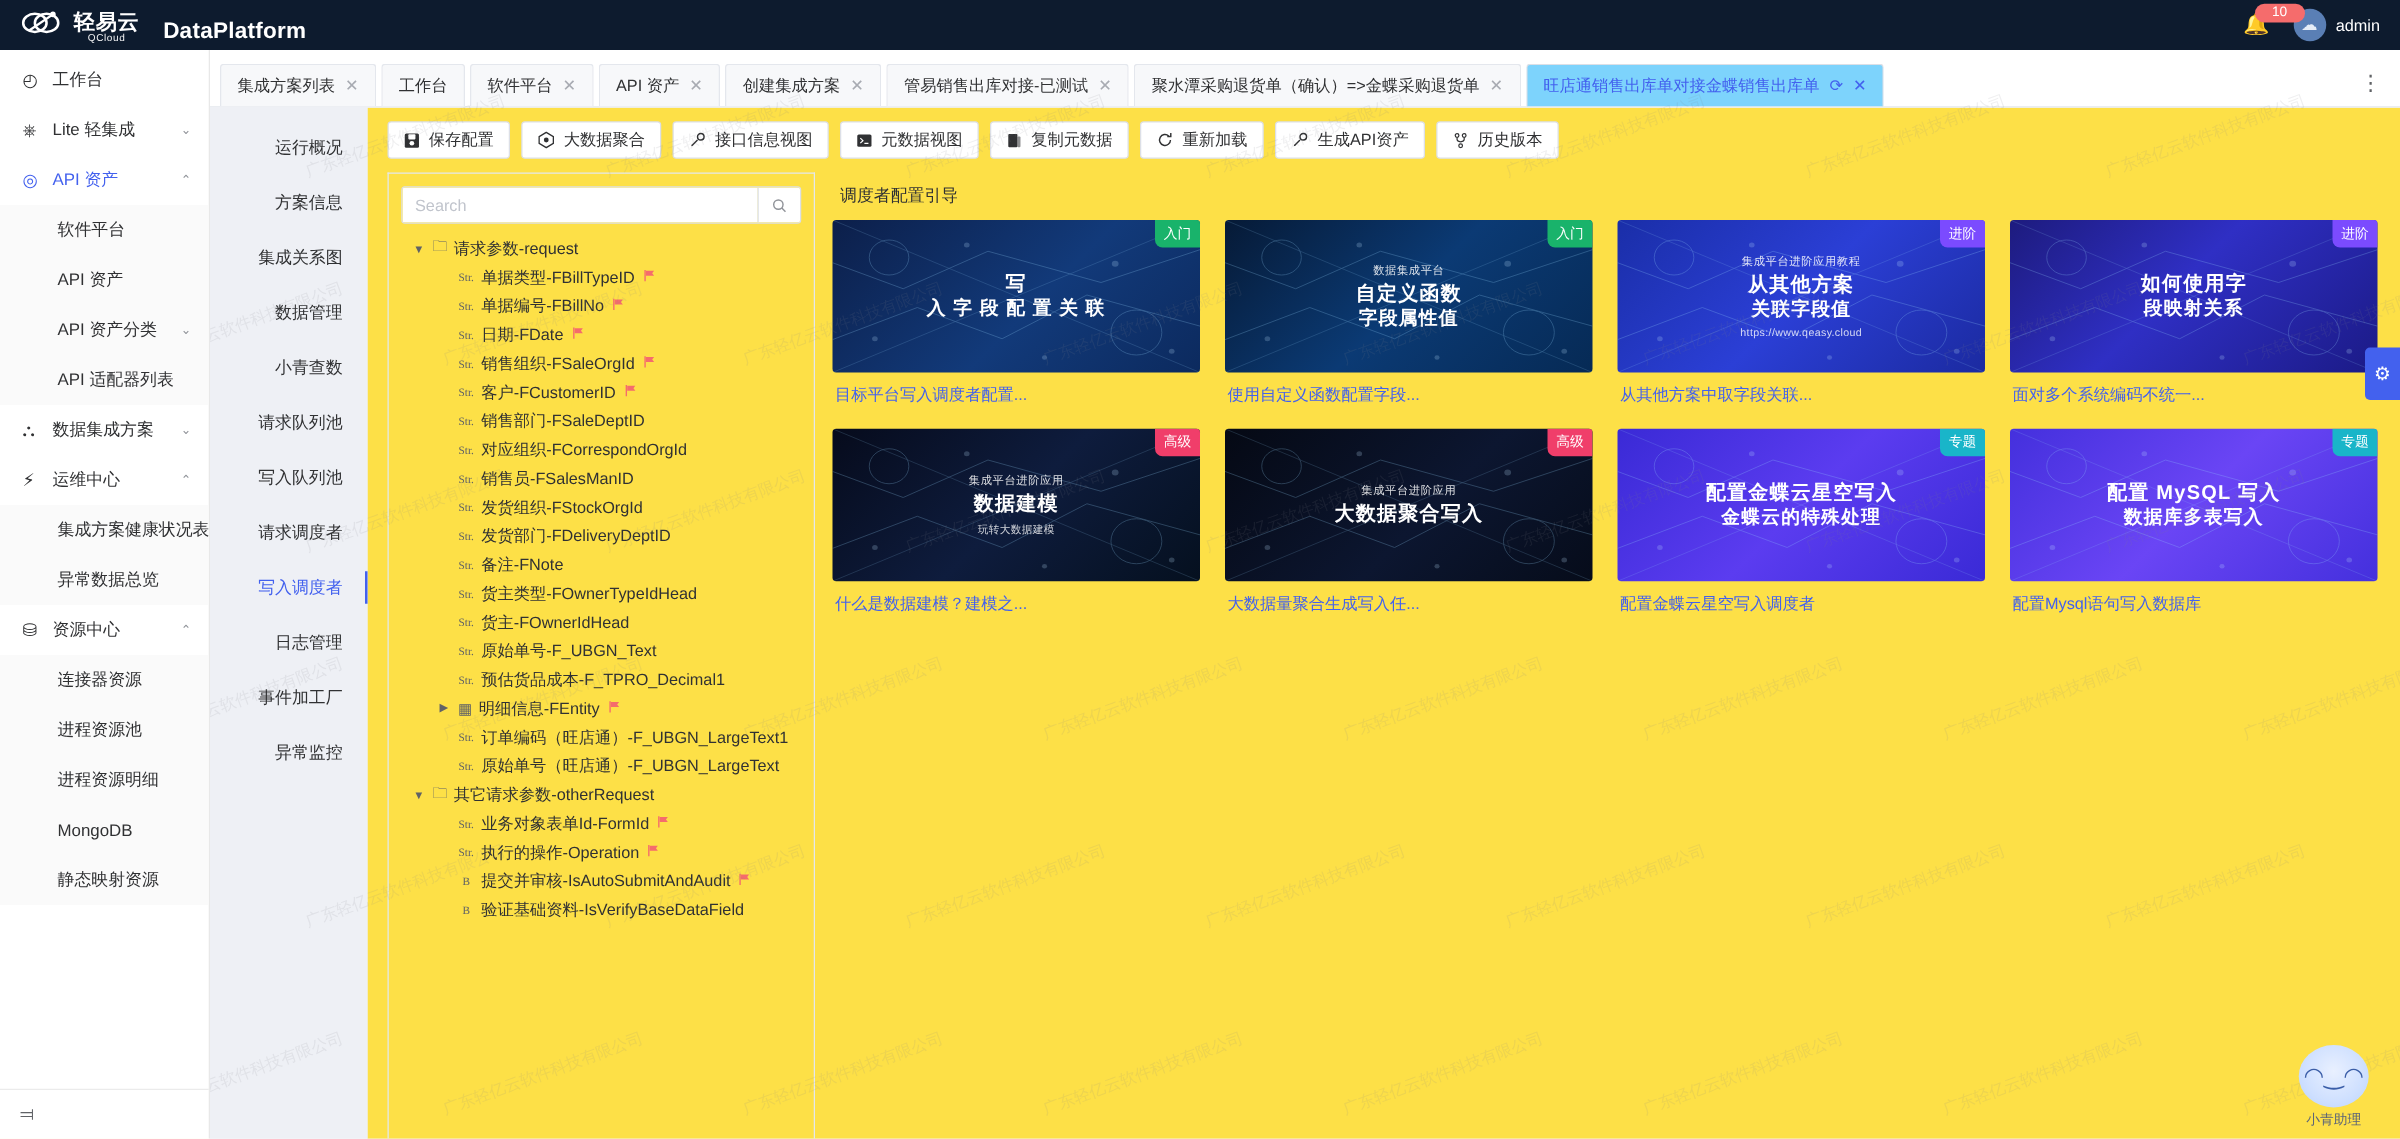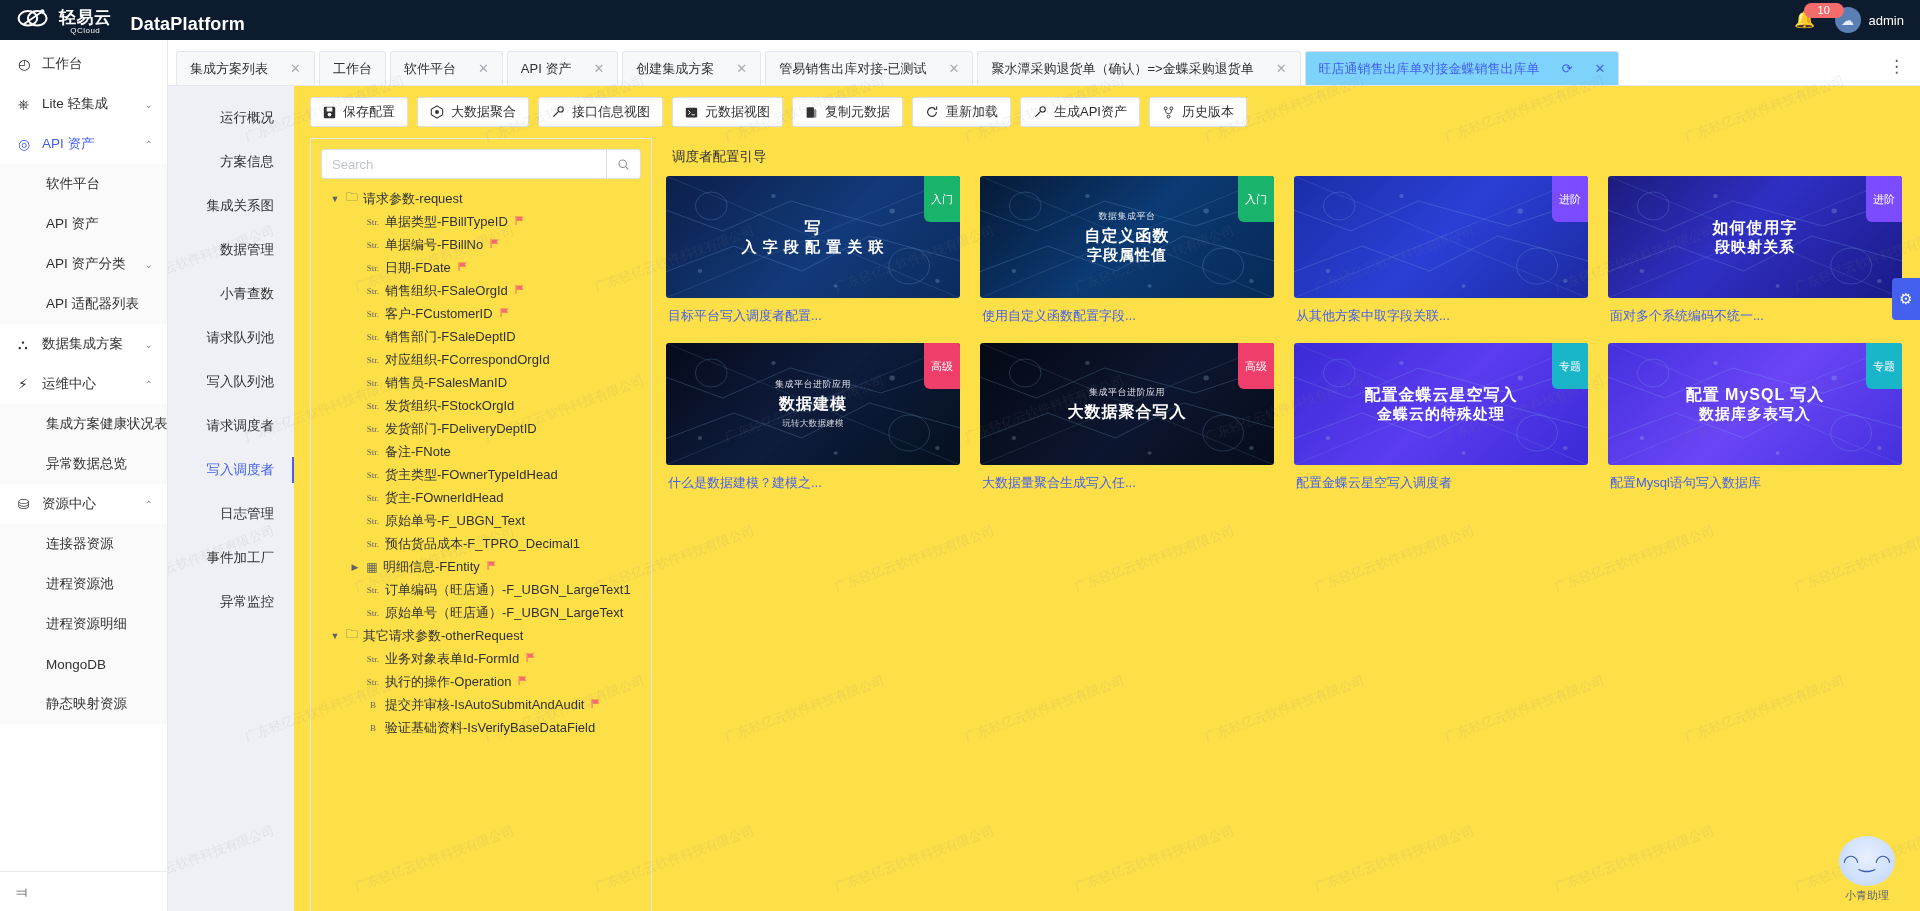--- a/index.html
+++ b/index.html
@@ -75,21 +75,21 @@
 
   
   .right { flex: 1 1 auto; min-width: 0; display: flex; flex-direction: column; background:#fff; }
 
   
   .tabstrip {
     height: 46px; flex: 0 0 46px; background: #fff; border-bottom: 1px solid #e4e7ed;
     display: flex; align-items: flex-end; padding-left: 8px; position: relative;
   }
   .tab {
-    height: 34px; display: flex; align-items: center; gap: 22px;
+    height: 34px; display: flex; align-items: center; gap: 8px;
     padding: 0 13px; margin-right: 4px; font-size: 13px; color: #303133;
     background: #f7f8fa; border: 1px solid #e4e7ed; border-bottom: none;
     border-radius: 3px 3px 0 0; cursor: pointer; white-space: nowrap;
   }
   .tab .x { color: #a8abb2; font-size: 13px; line-height: 1; }
   .tab.active { background: #7dd3fc; color: #4361ee; border-color: #dcdfe6; font-weight: 500; }
   .tab.active .x, .tab.active .refresh { color: #4361ee; }
   .tabstrip .more {
     margin-left: auto; margin-right: 14px; margin-bottom: 8px;
     color: #606266; font-size: 17px; cursor: pointer; letter-spacing: 1px;
@@ -160,21 +160,21 @@
   .guide { flex: 1 1 auto; min-width: 0; padding: 0 18px 0 14px; display: flex; flex-direction: column; min-height:0; }
   .guide-title { font-size: 13.5px; color: #303133; padding: 10px 0 10px 6px; }
   .cards { display: grid; grid-template-columns: repeat(4, 1fr); gap: 18px 20px; }
   .card { display: flex; flex-direction: column; cursor: pointer; }
   .card-img {
     position: relative; height: 122px; border-radius: 3px; overflow: hidden;
     display: flex; align-items: center; justify-content: center; text-align: center;
   }
   .card-tag {
     position: absolute; top: 0; right: 0; font-size: 11px; color: #fff;
-    padding: 16px 7px; border-radius: 0 0 0 6px; line-height: 14px; text-align: right;
+    padding: 4px 7px; border-radius: 0 0 0 6px; line-height: 14px; text-align: right;
   }
   .card-inner { z-index: 2; padding: 0 8px; }
   .card-inner .l1 { font-size: 16px; font-weight: 700; letter-spacing: 1px; line-height: 1.25; }
   .card-inner .l2 { font-size: 15px; font-weight: 700; letter-spacing: 1px; line-height: 1.25; }
   .card-inner .l0 { font-size: 9px; opacity: .85; margin-bottom: 3px; letter-spacing: .5px;}
   .card-inner .l3 { font-size: 8.5px; opacity: .8; margin-top: 4px; letter-spacing: .3px; }
   .card-cap {
     font-size: 13px; color: #4361ee; padding: 9px 2px 0 2px;
     white-space: nowrap; overflow: hidden; text-overflow: ellipsis;
   }
@@ -738,20 +738,26 @@
                           </g>
                           <g opacity="0.22" fill="#bfe4ff">
                             <circle cx="30" cy="95" r="2"></circle>
                             <circle cx="95" cy="20" r="2"></circle>
                             <circle cx="200" cy="35" r="2.4"></circle>
                             <circle cx="240" cy="105" r="2"></circle>
                             <circle cx="150" cy="110" r="1.8"></circle>
                           </g>
                         </svg></div>
                       <div class="card-tag" style="background: rgb(123, 75, 255);">进阶</div>
+                      <div class="card-inner">
+                        <div class="l0">集成平台进阶应用教程</div>
+                        <div class="l1">从其他方案</div>
+                        <div class="l2">关联字段值</div>
+                        <div class="l3">https://www.qeasy.cloud</div>
+                      </div>
                     </div>
                     <div class="card-cap">从其他方案中取字段关联...</div>
                   </div>
                   <div class="card">
                     <div class="card-img" style="background: linear-gradient(135deg, rgb(29, 27, 126) 0%, rgb(47, 47, 196) 45%, rgb(27, 26, 134) 100%); color: rgb(255, 255, 255);">
                       <div class="deco"><svg width="100%" height="100%" viewBox="0 0 260 122" preserveAspectRatio="none">
                           <g opacity="0.30" stroke="#9ad8ff" fill="none" stroke-width="0.6">
                             <path d="M-10 100 L60 70 L120 95 L180 60 L270 88"></path>
                             <path d="M-10 30 L50 55 L110 25 L190 50 L270 20"></path>
                             <circle cx="40" cy="30" r="14"></circle>

